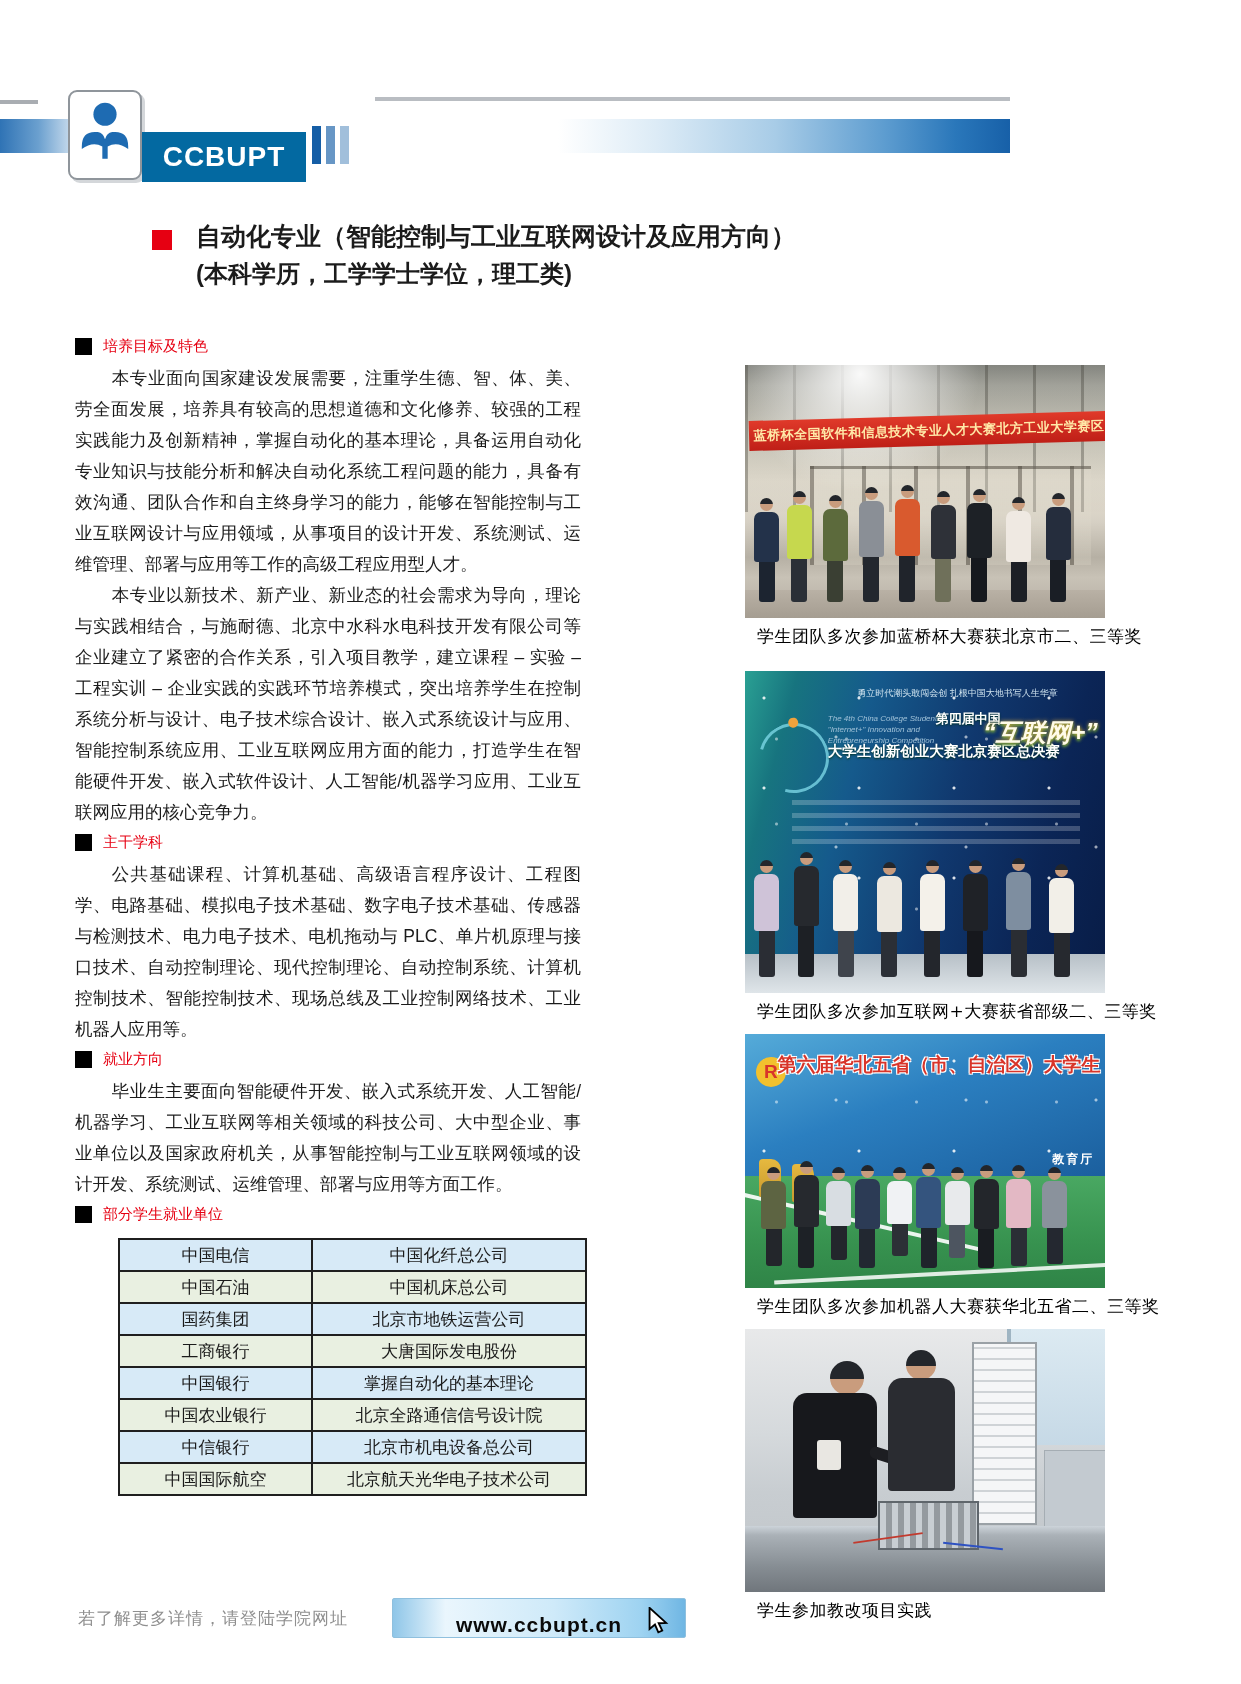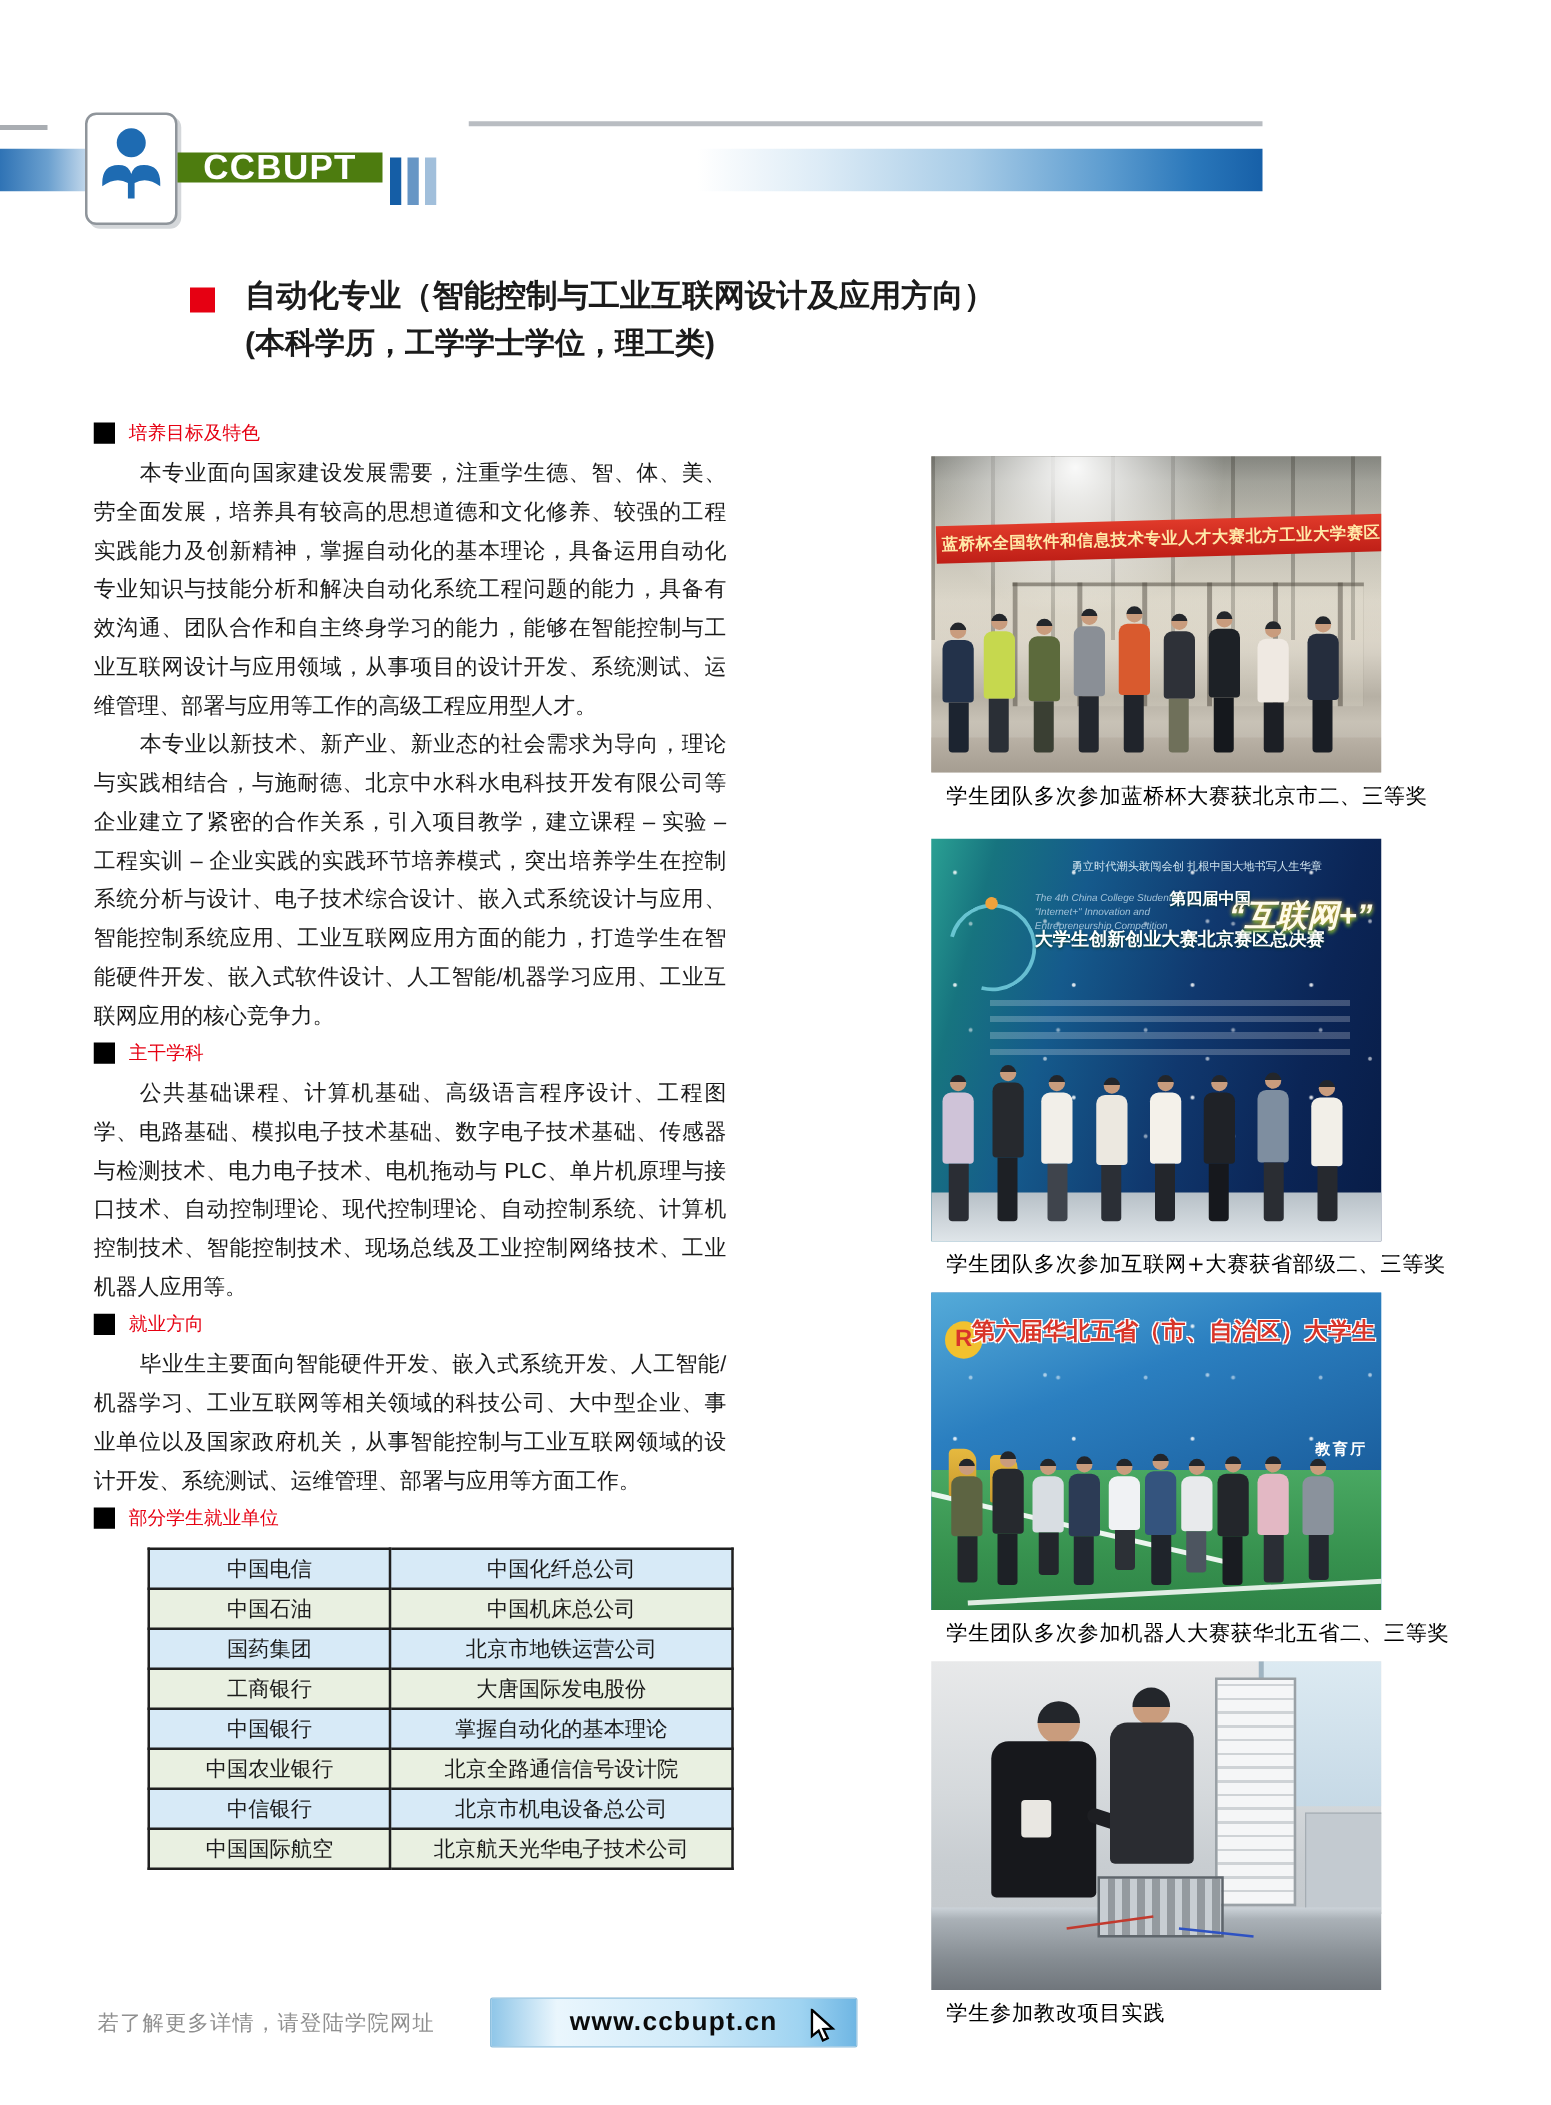--- a/index.html
+++ b/index.html
@@ -7,21 +7,21 @@
         font-family:"Liberation Sans",sans-serif;color:#1b1b1b;}
   
   .hdr-grayline-left{position:absolute;left:0;top:100px;width:38px;height:4px;background:#a9adb2;}
   .hdr-grayline{position:absolute;left:375px;top:97px;width:635px;height:4px;background:#b9bdc2;}
   .hdr-band-left{position:absolute;left:0;top:119px;width:96px;height:34px;
       background:linear-gradient(90deg,#2f73b5 0%,#6ba0cf 40%,#d7e5f2 80%,#ffffff 100%);}
   .hdr-band-right{position:absolute;left:558px;top:119px;width:452px;height:34px;
       background:linear-gradient(90deg,#ffffff 0%,#dcebf6 22%,#a8cce7 48%,#5e9dd0 72%,#2a77ba 88%,#1760a8 100%);}
   .logo-box{position:absolute;left:68px;top:90px;width:70px;height:86px;background:#fff;
       border:2px solid #8f959b;border-radius:9px;box-shadow:3px 3px 0 #d4d7da;display:flex;align-items:center;justify-content:center;}
-  .ccbupt-box{position:absolute;left:142px;top:122px;width:164px;height:24px;background:#4d7c0f;
+  .ccbupt-box{position:absolute;left:142px;top:132px;width:164px;height:50px;background:#0369a1;
       color:#fff;font-weight:bold;font-size:28px;letter-spacing:1px;display:flex;align-items:center;justify-content:center;}
   .hdr-bar{position:absolute;top:126px;width:9px;height:38px;background:#155ea6;}
   .hdr-bar.b1{left:312px;}
   .hdr-bar.b2{left:326px;opacity:.65;}
   .hdr-bar.b3{left:340px;opacity:.4;}
   
   .title-sq{position:absolute;left:152px;top:230px;width:20px;height:20px;background:#e60012;}
   .title-l1{position:absolute;left:196px;top:220px;font-size:25px;font-weight:bold;white-space:nowrap;}
   .title-l2{position:absolute;left:196px;top:258px;font-size:24px;font-weight:bold;white-space:nowrap;}
   
@@ -102,21 +102,21 @@
   .person{position:absolute;bottom:16px;width:30px;transform:translateX(-50%);}
   .person i{display:block;font-style:normal;}
   .person .head{width:13px;height:13px;border-radius:50%;margin:0 auto;background:linear-gradient(180deg,#23262b 46%,#c99c7d 46%);}
   .person .torso{width:25px;border-radius:7px 7px 3px 3px;margin:1px auto 0;}
   .person .legs{width:16px;margin:0 auto;border-radius:0 0 3px 3px;}
   
   .footer{position:absolute;left:78px;top:1598px;display:flex;align-items:center;}
   .footer-note{font-size:17px;color:#8f8f8f;letter-spacing:1px;white-space:nowrap;}
   .url-btn{position:relative;margin-left:44px;width:292px;height:38px;border:1px solid #8fc0de;border-radius:2px;
       background:linear-gradient(90deg,#8fc6e8 0%,#eaf6fd 18%,#cfeaf9 55%,#9ed3f1 85%,#6fb6e3 100%);
-      display:flex;align-items:center;justify-content:center;font-size:21px;font-weight:bold;color:#0a0a0a;letter-spacing:1px;}
+      display:flex;align-items:flex-end;justify-content:center;font-size:21px;font-weight:bold;color:#0a0a0a;letter-spacing:1px;}
   .cursor-ic{position:absolute;right:16px;top:8px;}
 </style>
 </head>
 <body>
 
 <div class="page">
 
   <div>
     <div class="hdr-grayline-left"></div>
     <div class="hdr-grayline"></div>

